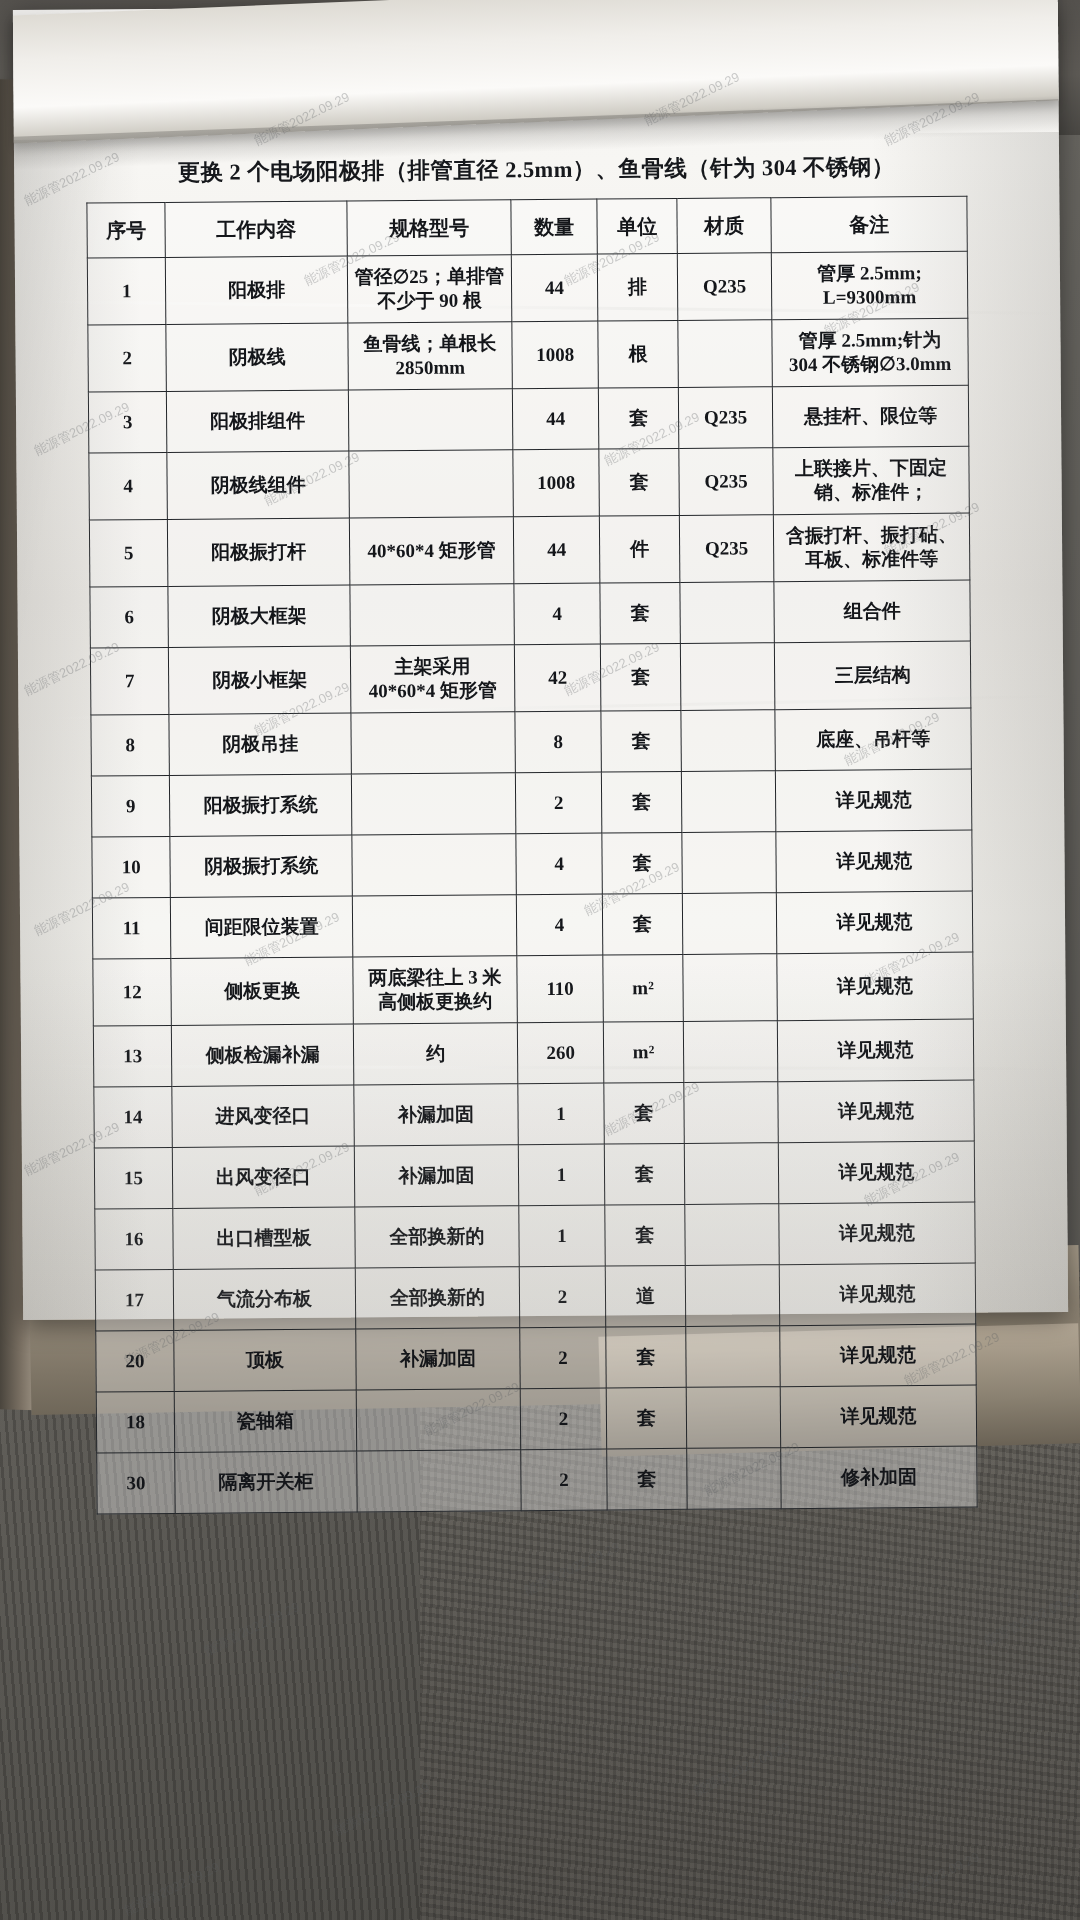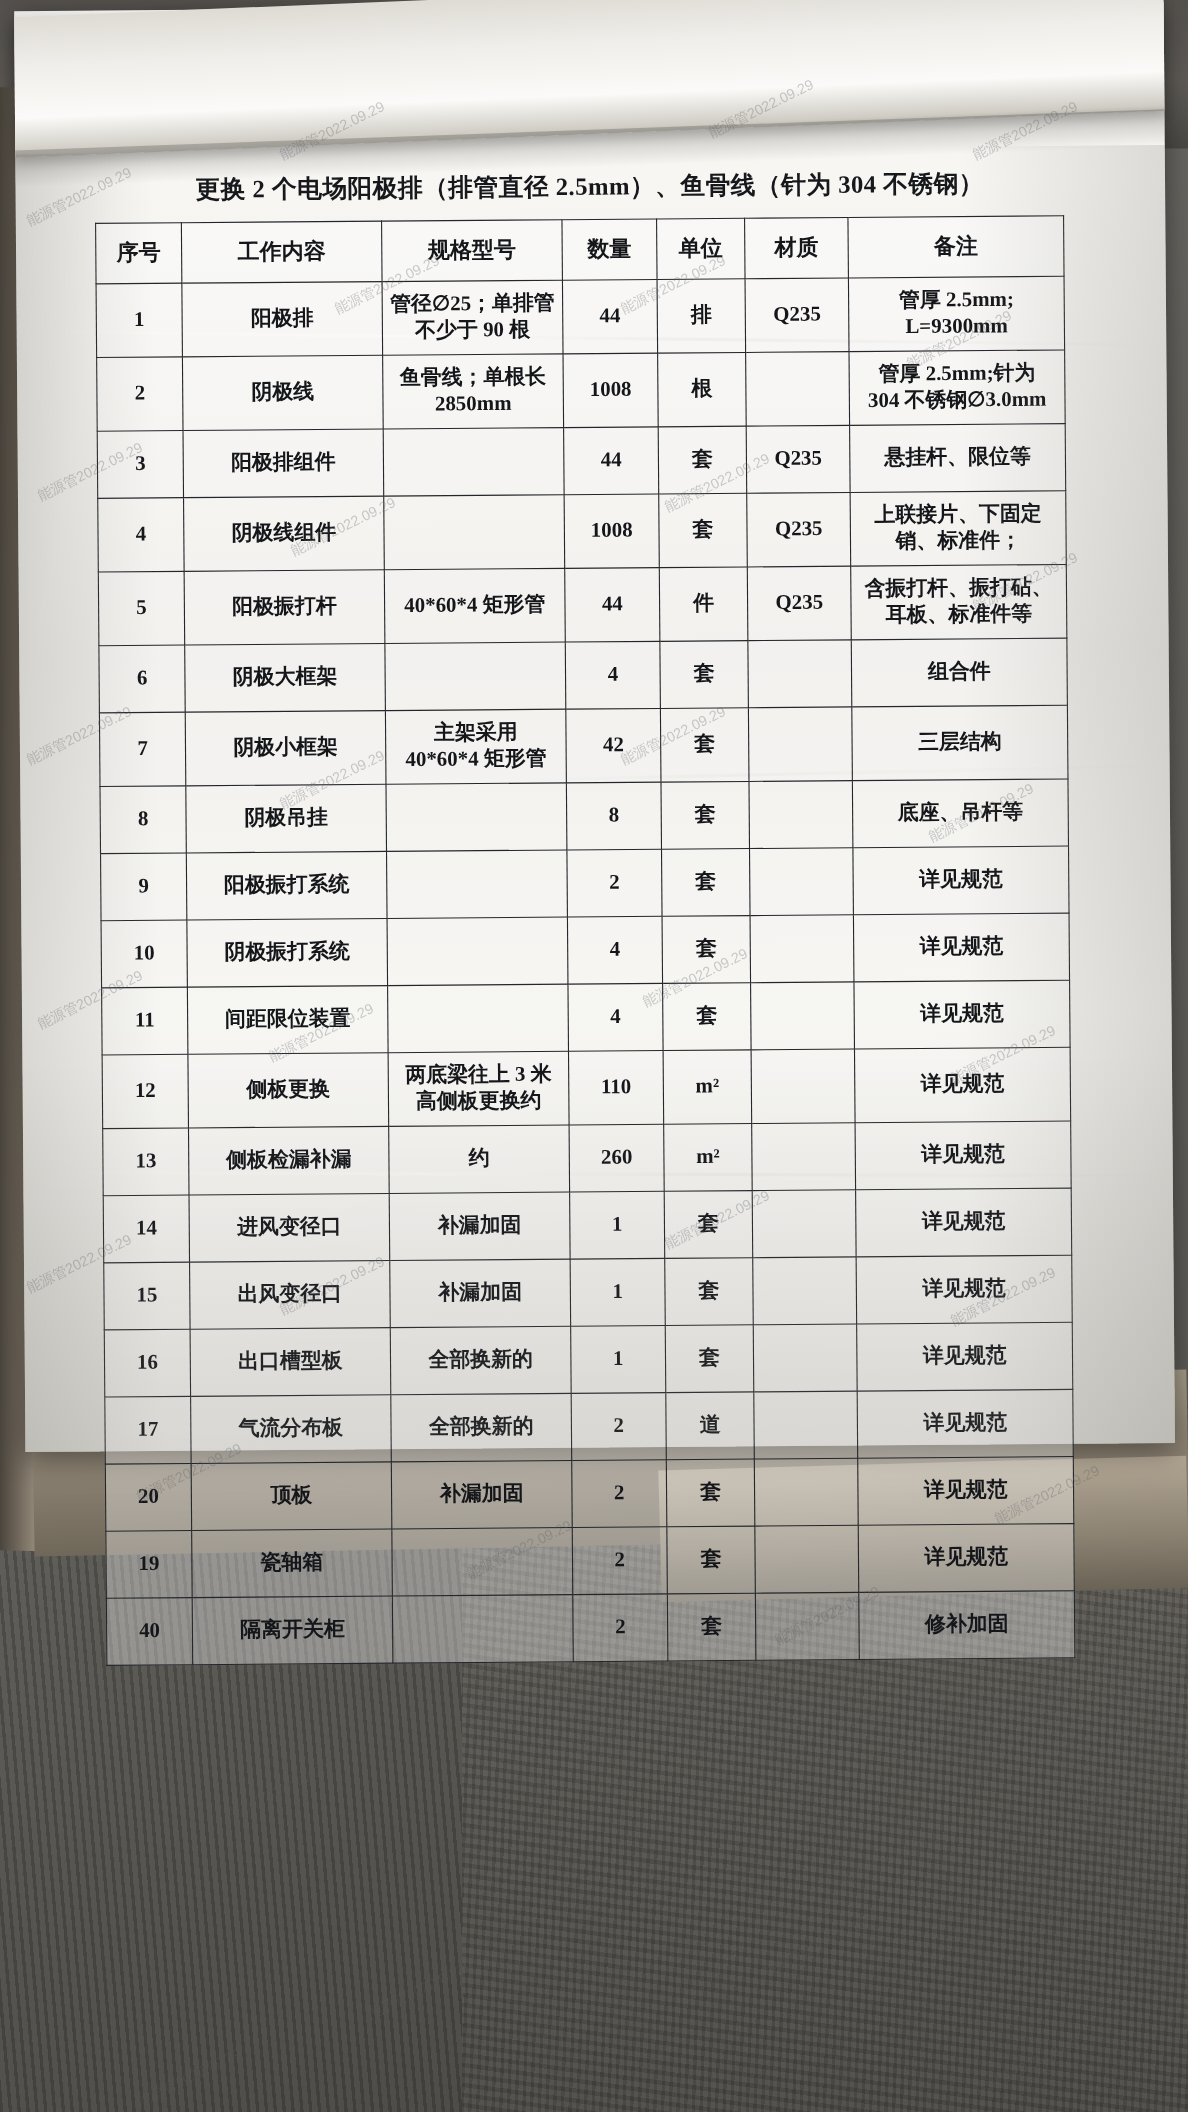--- a/index.html
+++ b/index.html
@@ -388,30 +388,30 @@
             <tr class="r-std">
               <td class="seq">20</td>
               <td class="">顶板</td>
               <td class="small">补漏加固</td>
               <td class="num">2</td>
               <td class="">套</td>
               <td class=""></td>
               <td class="">详见规范</td>
             </tr>
             <tr class="r-std">
-              <td class="seq">19</td>
+              <td class="seq">18</td>
               <td class="">瓷轴箱</td>
               <td class="small"></td>
               <td class="num">2</td>
               <td class="">套</td>
               <td class=""></td>
               <td class="">详见规范</td>
             </tr>
             <tr class="r-std">
-              <td class="seq">40</td>
+              <td class="seq">30</td>
               <td class="">隔离开关柜</td>
               <td class="small"></td>
               <td class="num">2</td>
               <td class="">套</td>
               <td class=""></td>
               <td class="">修补加固</td>
             </tr>
           </tbody>
       </table>
     </div>

